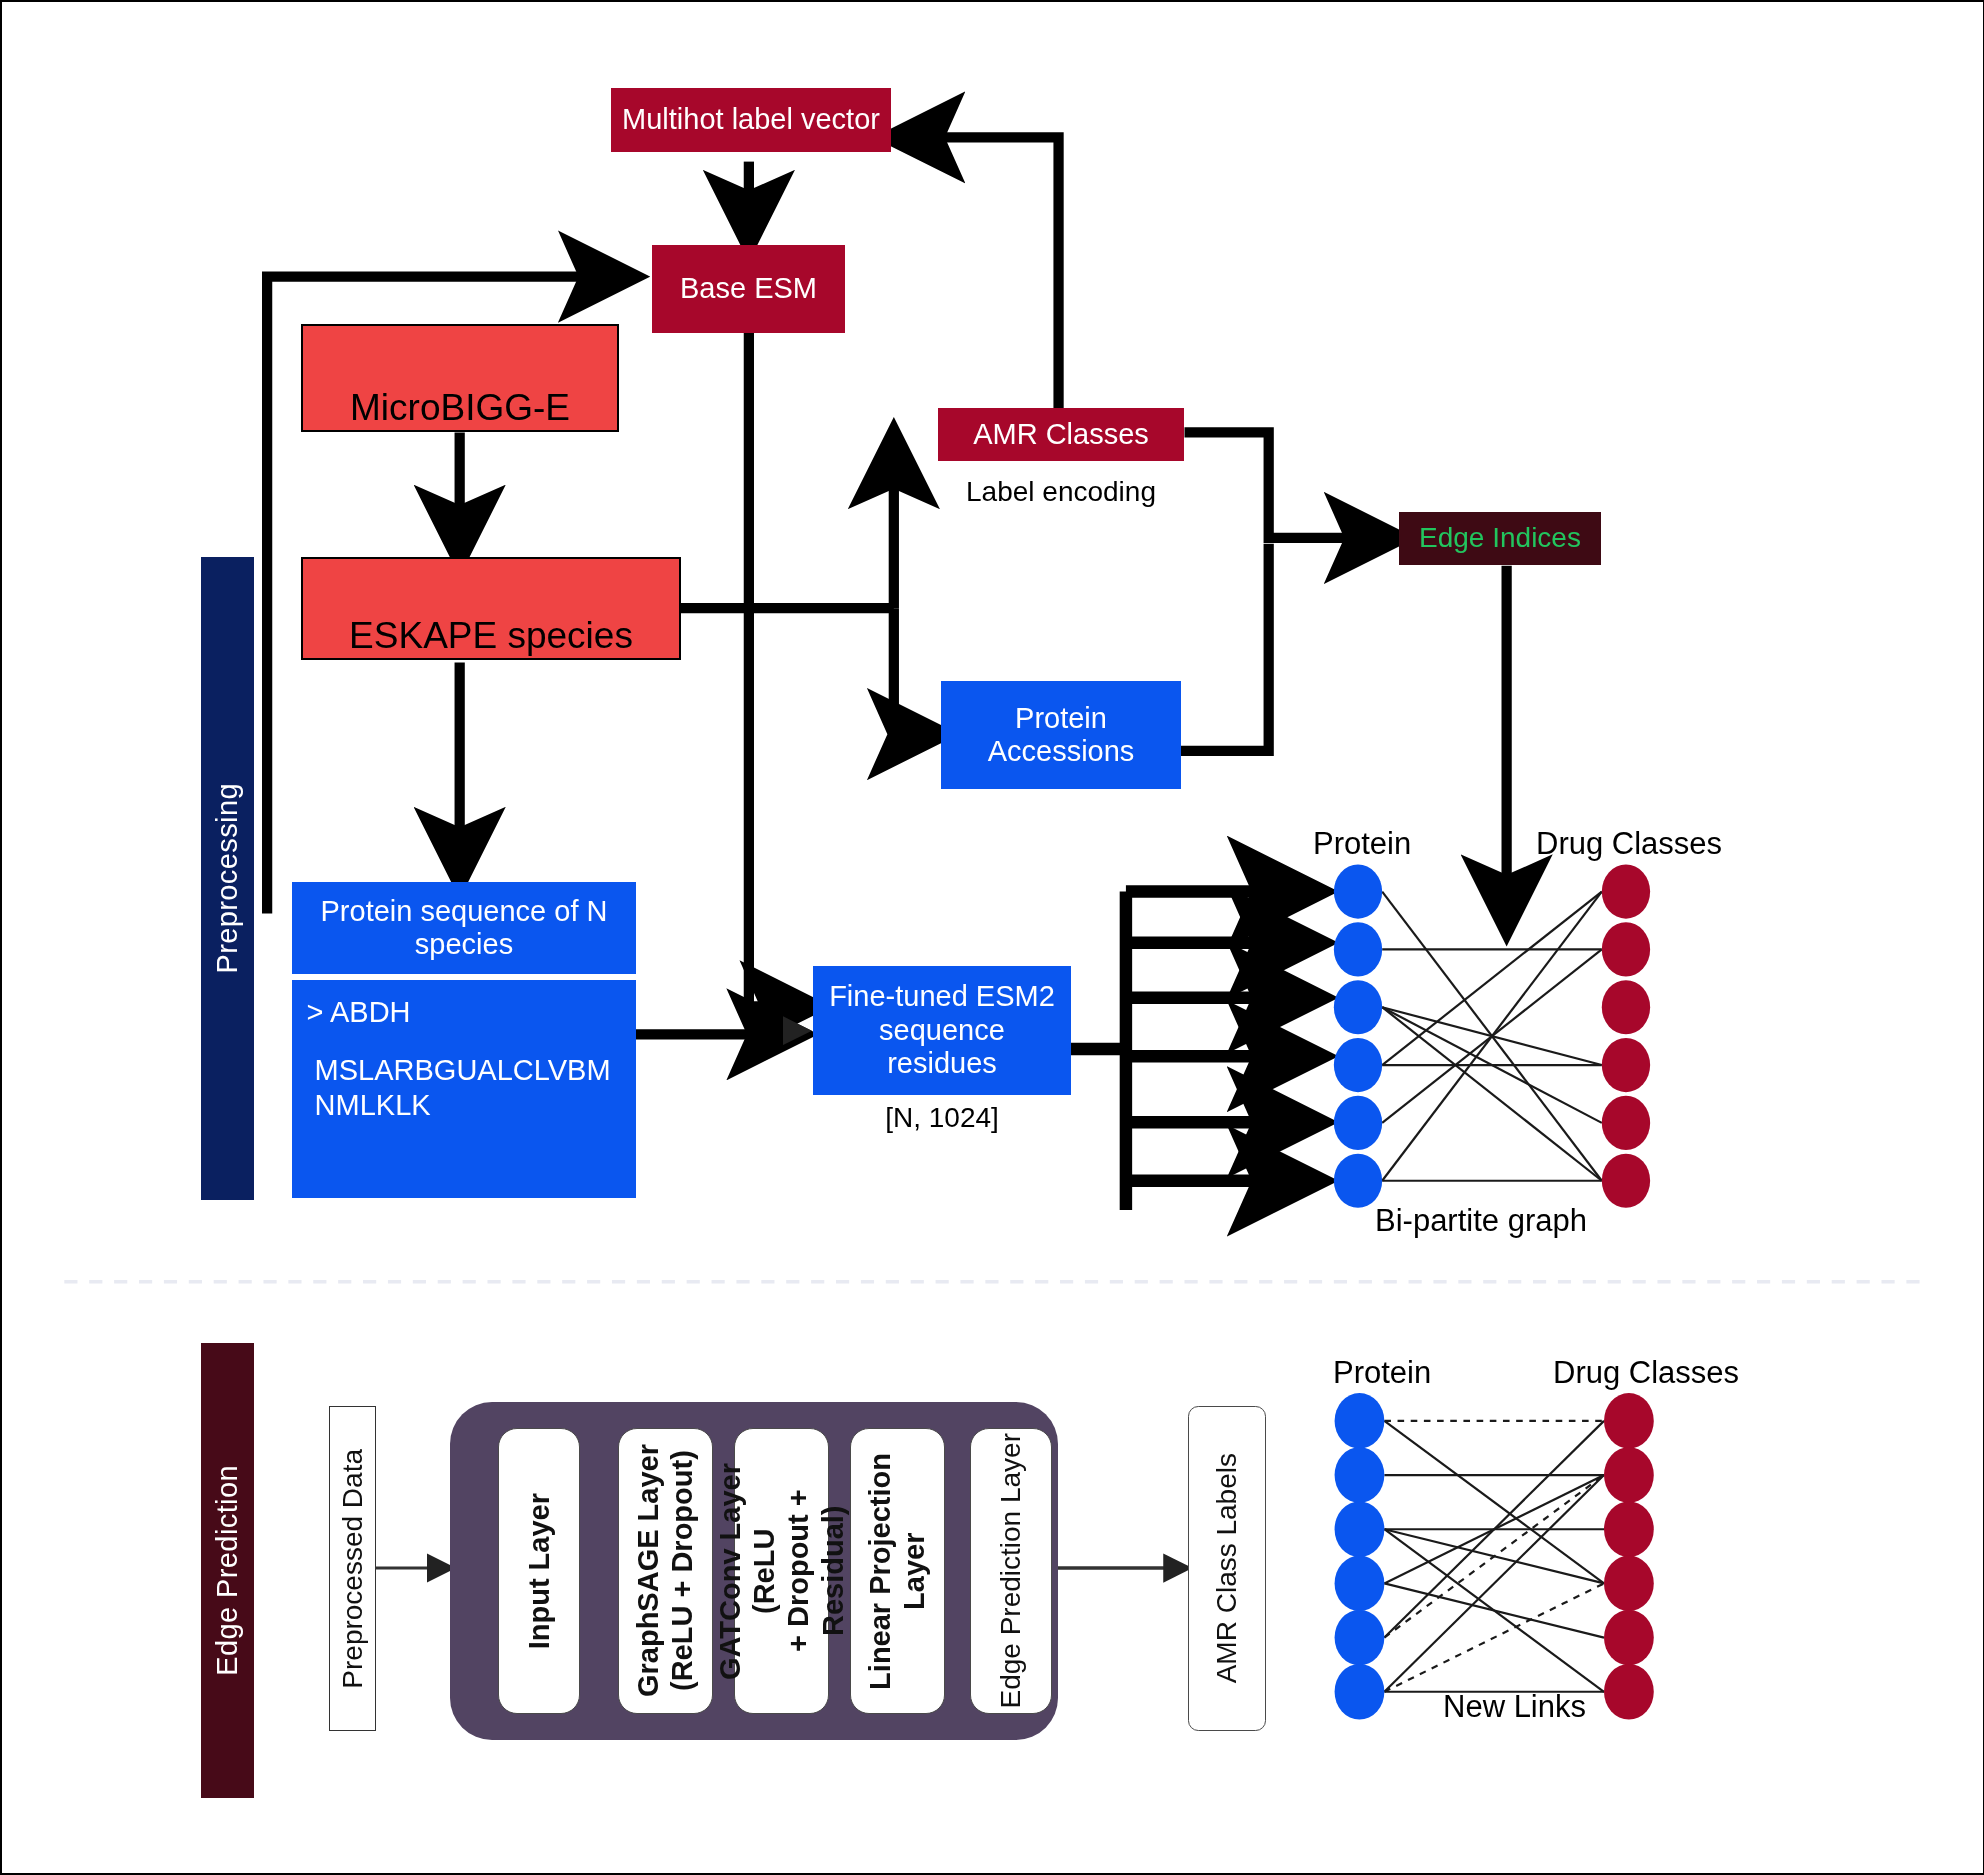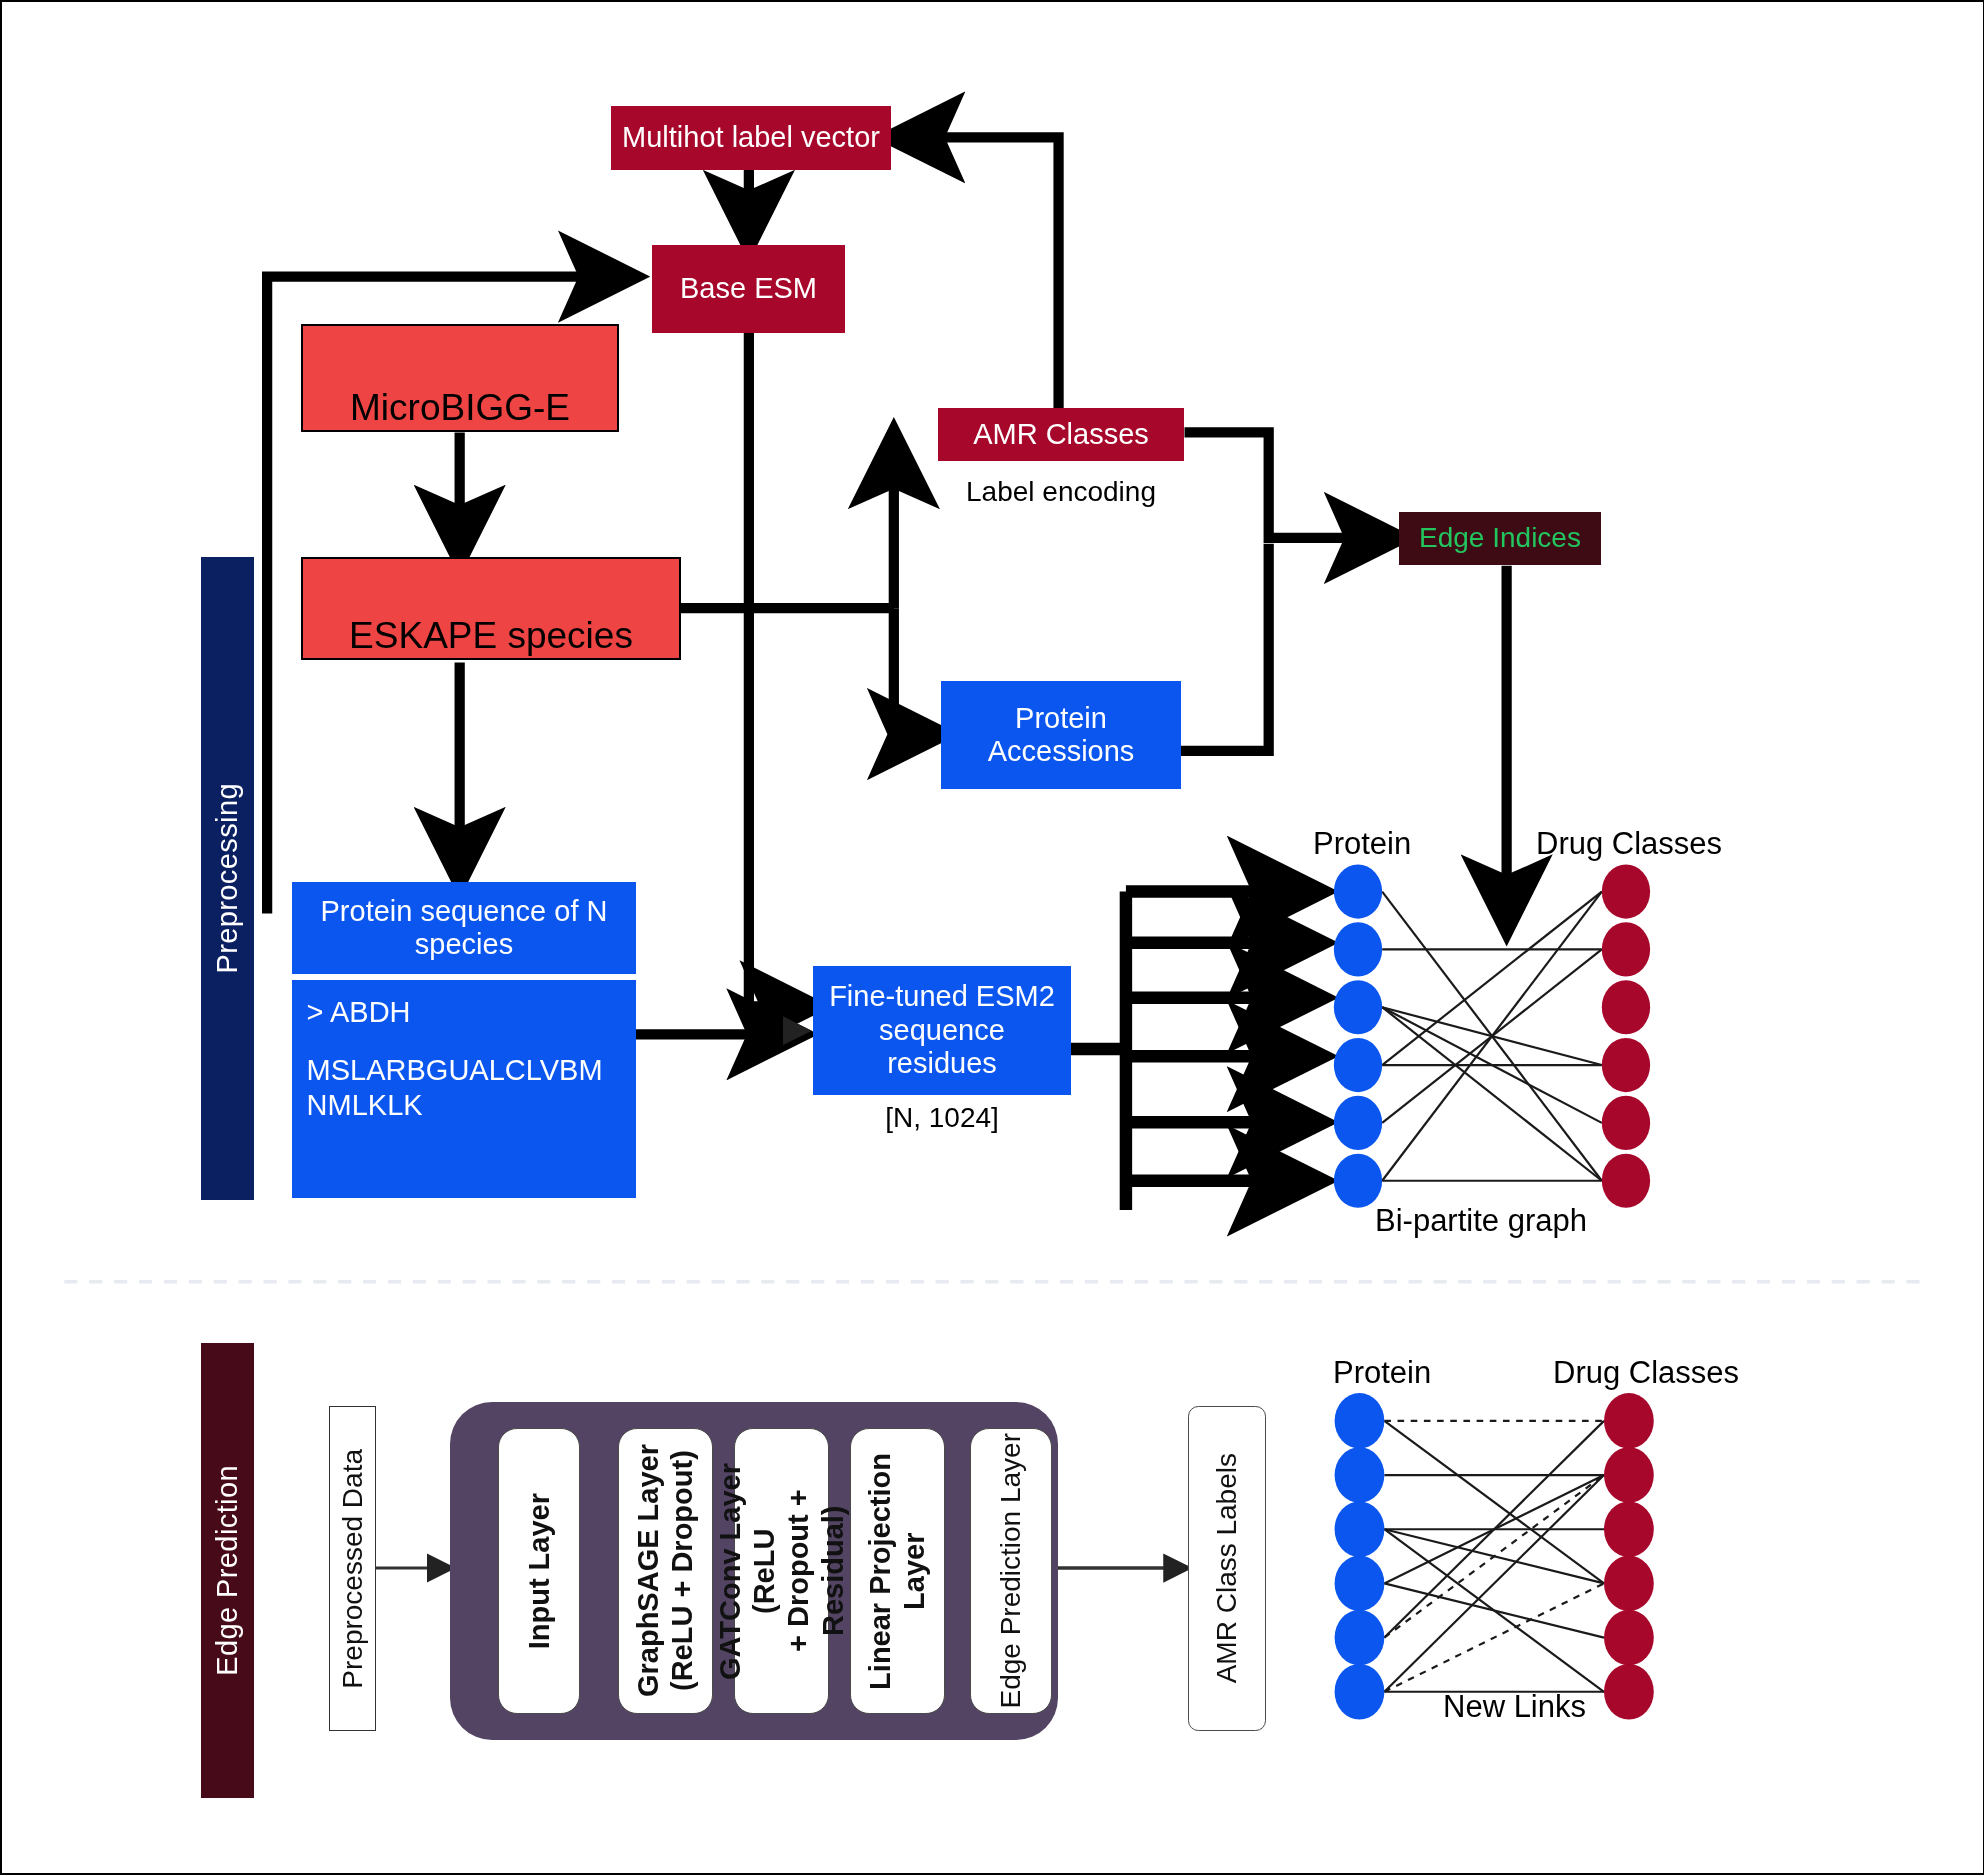--- a/index.html
+++ b/index.html
@@ -83,21 +83,21 @@
   .seqbox {
     position: absolute;
     box-sizing: border-box;
     background: #0A56EF;
     color: #ffffff;
     font-size: 29px;
     padding: 16px 14.6px 0 14.6px;
     text-align: left;
   }
   .seqbox .hdr { margin: 0 0 24px 0; }
-  .seqbox .seq { margin: 0; word-break: break-all; line-height: 1.2; }
+  .seqbox .seq { margin: 8px; word-break: break-all; line-height: 1.2; }
 
   
   .pipe-shell {
     position: absolute;
     background: #524462;
     border-radius: 42px;
     box-sizing: border-box;
   }
   .vlabel {
     position: absolute;
@@ -258,21 +258,21 @@
         <ellipse cx="2222" cy="2160" rx="34" ry="38" fill="#A7072B"></ellipse>
         <ellipse cx="2222" cy="2234" rx="34" ry="38" fill="#A7072B"></ellipse>
         <ellipse cx="2222" cy="2308" rx="34" ry="38" fill="#A7072B"></ellipse>
       </g>
   </svg>
 
   <div class="band band-pre" style="left:199px; top:555px; width:53px; height:643px;">
     <span>Preprocessing</span>
   </div>
 
-  <div class="node crimson" style="left:609px; top:104px; width:280px; height:64px;">
+  <div class="node crimson" style="left:609px; top:86px; width:280px; height:64px;">
     <span>Multihot label vector</span>
   </div>
 
   <div class="node crimson" style="left:650px; top:243px; width:193px; height:88px;">
     <span>Base ESM</span>
   </div>
 
   <div class="node whitebox" style="left:299px; top:322px; width:318px; height:108px;">
     <span>MicroBIGG-E</span>
   </div>

